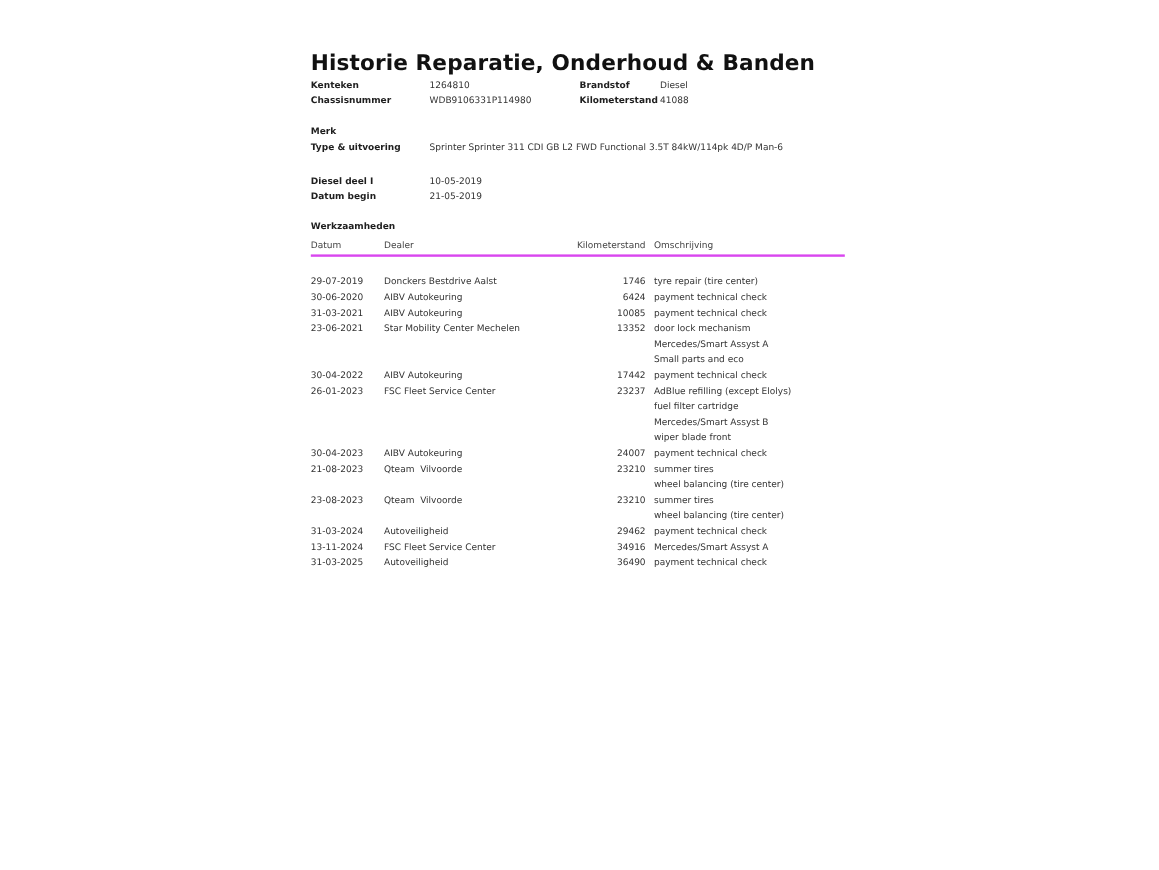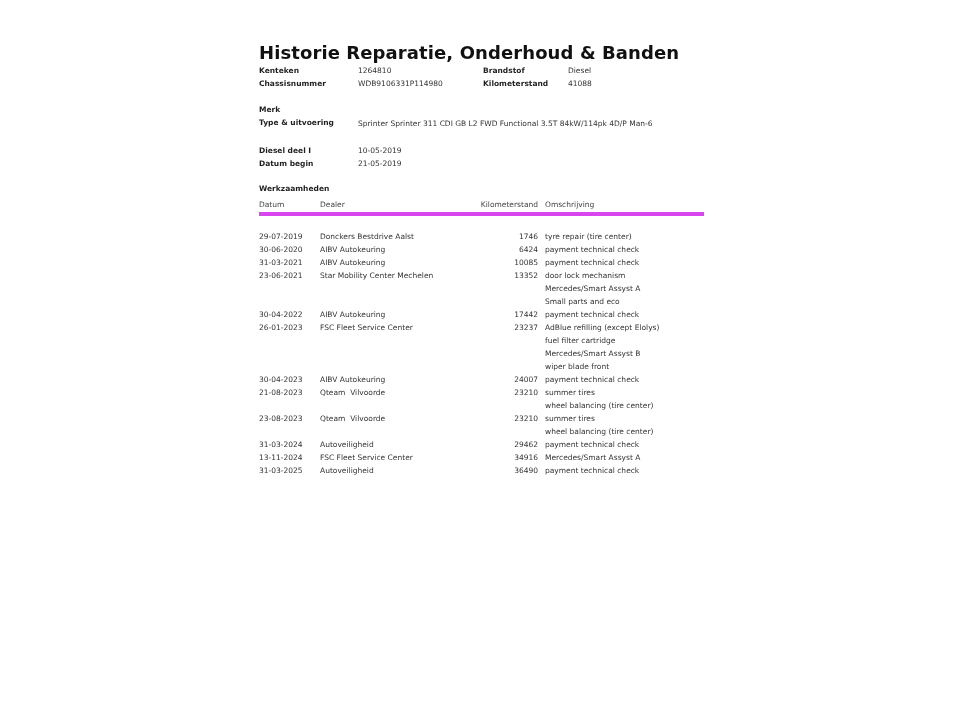--- a/index.html
+++ b/index.html
@@ -24,41 +24,41 @@
     color: #111111;
     line-height: 16px;
     letter-spacing: 0.1px;
   }
   
   .info-grid { margin-top: 3px; }
   .info-row { display: flex; }
   .lbl { font-weight: bold; color: #1f1f1f; }
   .c-l1 { width: 99px; }
   .c-v1 { width: 125px; }
-  .c-l2 { width: 85px; }
+  .c-l2 { width: 67px; }
   .c-v2 { flex: 1; }
   
   .field-block { margin-top: 13px; }
-  .field-row { display: flex; align-items: flex-end; }
+  .field-row { display: flex; align-items: flex-start; }
   .f-label { width: 99px; font-weight: bold; color: #1f1f1f; }
   .f-value { width: 305px; }
   .f-value.multiline { line-height: 10px; padding-top: 2px; }
   .dates-block { margin-top: 15px; }
   .section-heading {
     margin-top: 12px;
     font-weight: bold;
     color: #1f1f1f;
   }
   
   .wtable { margin-top: 4px; width: 445px; }
   .thead {
     display: flex;
     line-height: 11px;
     color: #444444;
-    border-bottom: 4px solid #d946ef;
+    border-bottom: 2px solid #d946ef;
     padding-bottom: 2px;
   }
   .tbody { padding-top: 14px; }
   .trow { display: flex; align-items: flex-start; }
   .cell { line-height: 13px; }
   .col-datum { width: 61px; }
   .col-dealer { width: 140px; white-space: pre; }
   .col-km { width: 78px; text-align: right; }
   .col-oms { flex: 1; padding-left: 7px; }
 </style>

